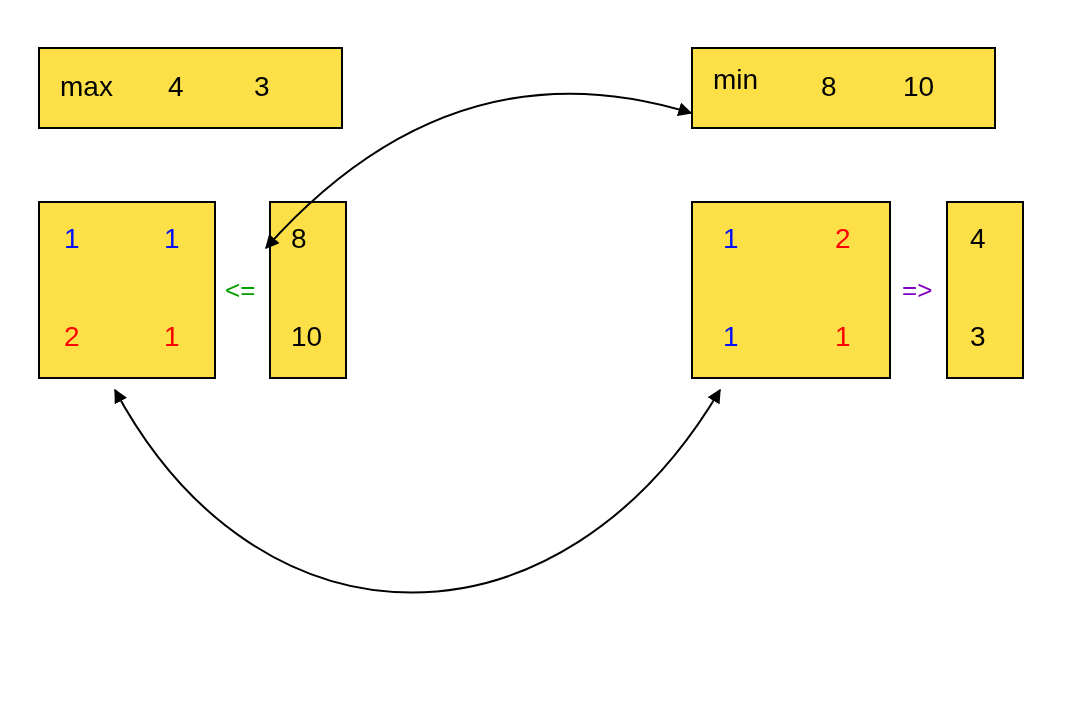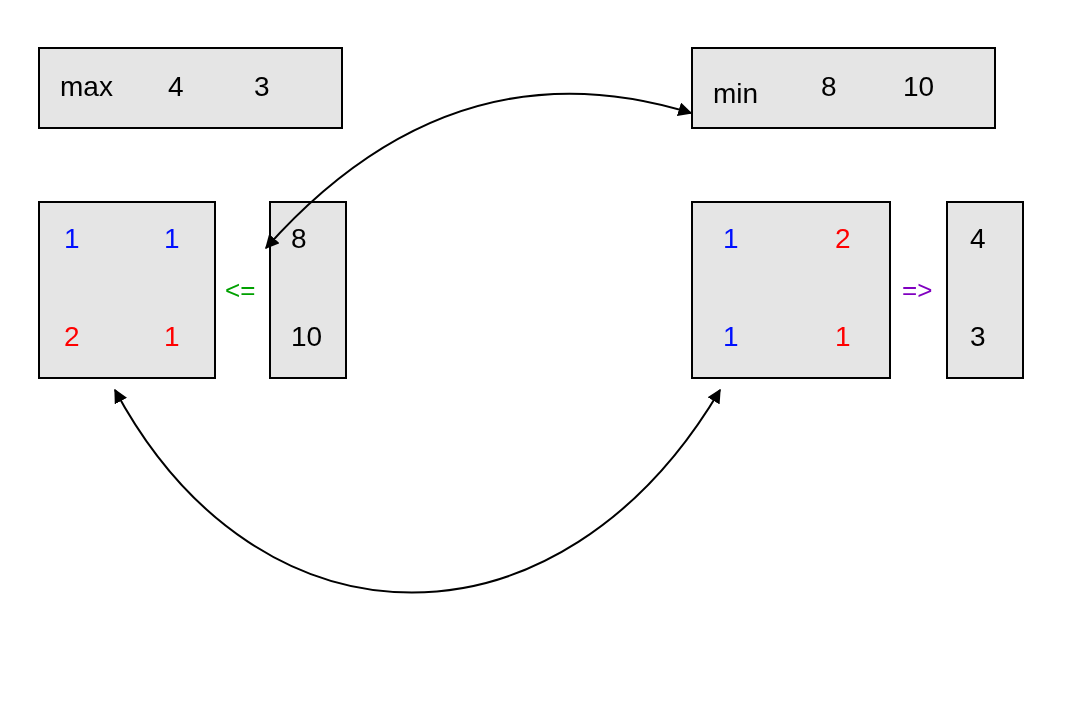--- a/index.html
+++ b/index.html
@@ -9,21 +9,21 @@
     position: relative;
     background: #ffffff;
     font-family: "Avenir", "Helvetica Neue", Helvetica, Arial, sans-serif;
     font-size: 28px;
     color: #000;
     font-weight: 300;
   }
   .box {
     position: absolute;
     border: 2px solid #000;
-    background: #e5e5e5;
+    background: #fde047;
     box-sizing: border-box;
   }
   .cell {
     position: absolute;
     font-size: 28px;
   }
   .blue   { color: #0010ff; }
   .red    { color: #ff0000; }
   .green  { color: #00a000; }
   .purple { color: #8000c0; }
@@ -51,21 +51,21 @@
 </div>
 
 <span class="cell green" style="left:225px; top:275px; font-size:26px;">&lt;=</span>
 
 <div class="box" style="left:269px; top:201px; width:78px; height:178px;">
   <span class="cell" style="left:20px; top:20px;">8</span>
   <span class="cell" style="left:20px; top:118px;">10</span>
 </div>
 
 <div class="box" style="left:691px; top:47px; width:305px; height:82px;">
-  <span class="cell" style="left:20px;  top:29px;">min</span>
+  <span class="cell" style="left:20px;  top:15px;">min</span>
   <span class="cell" style="left:128px; top:22px;">8</span>
   <span class="cell" style="left:210px; top:22px;">10</span>
 </div>
 
 <div class="box" style="left:691px; top:201px; width:200px; height:178px;">
   <span class="cell blue" style="left:30px;  top:20px;">1</span>
   <span class="cell red" style="left:142px; top:20px;">2</span>
   <span class="cell blue" style="left:30px;  top:118px;">1</span>
   <span class="cell red" style="left:142px; top:118px;">1</span>
 </div>

